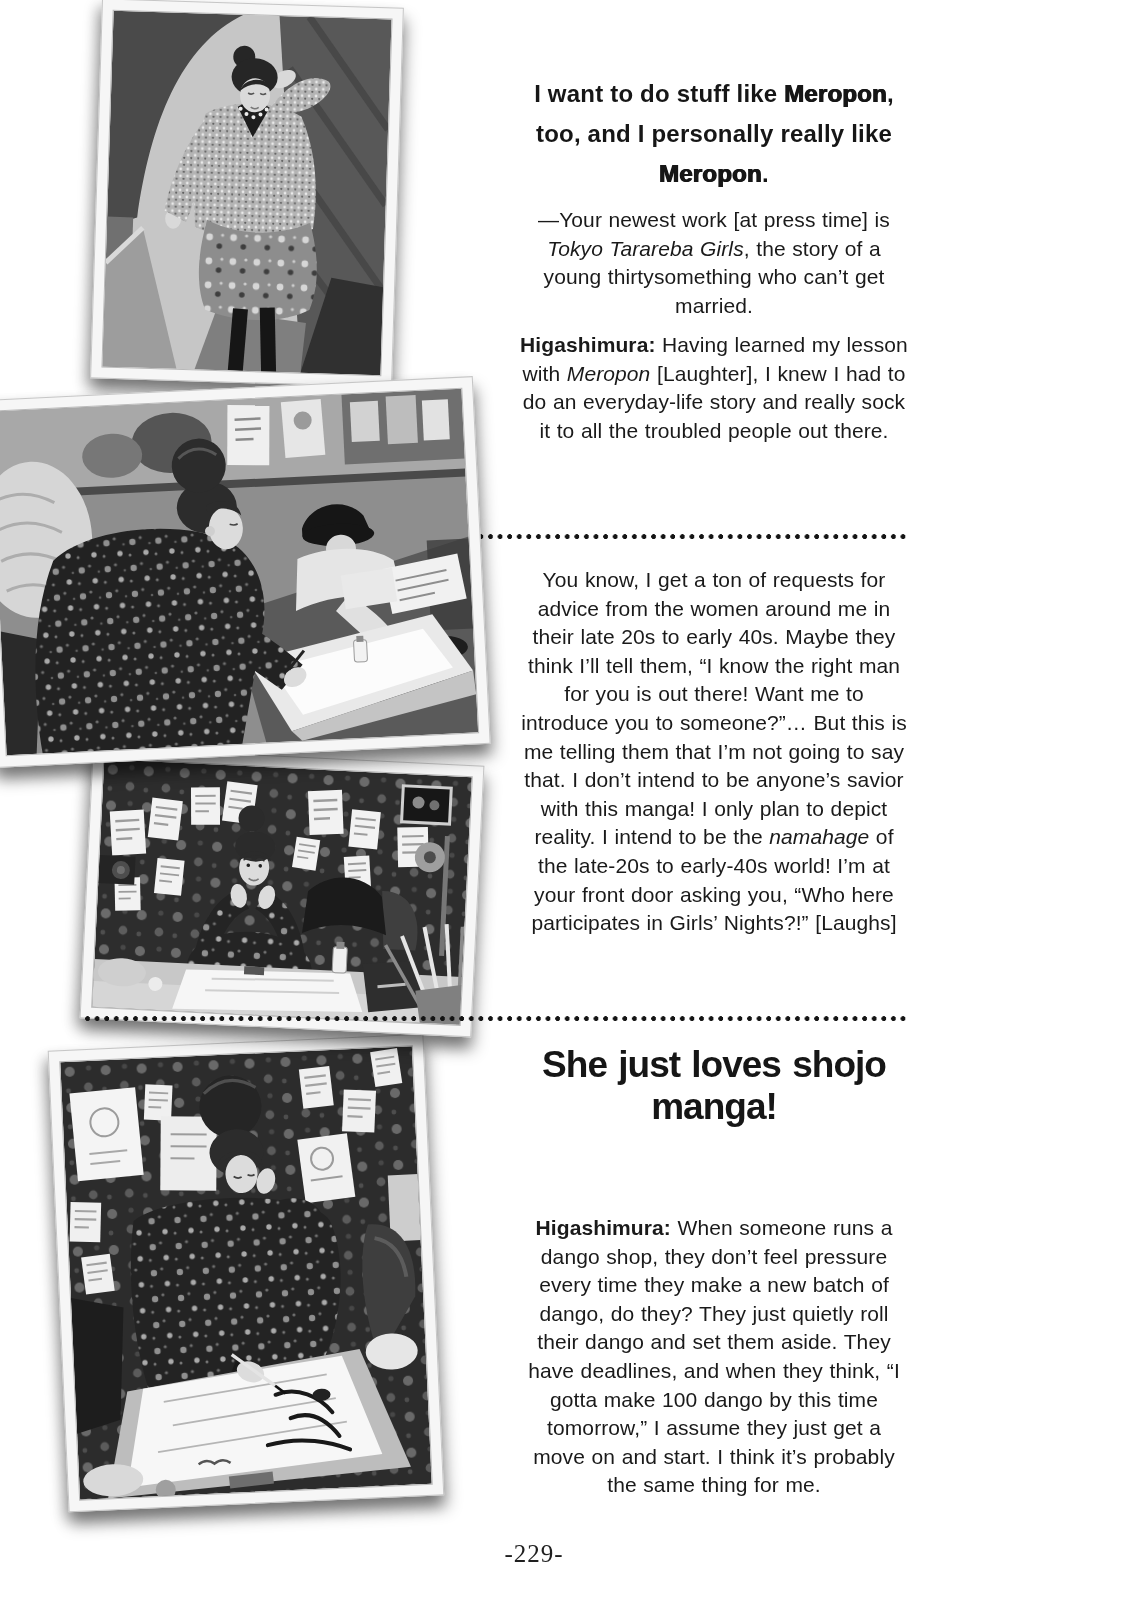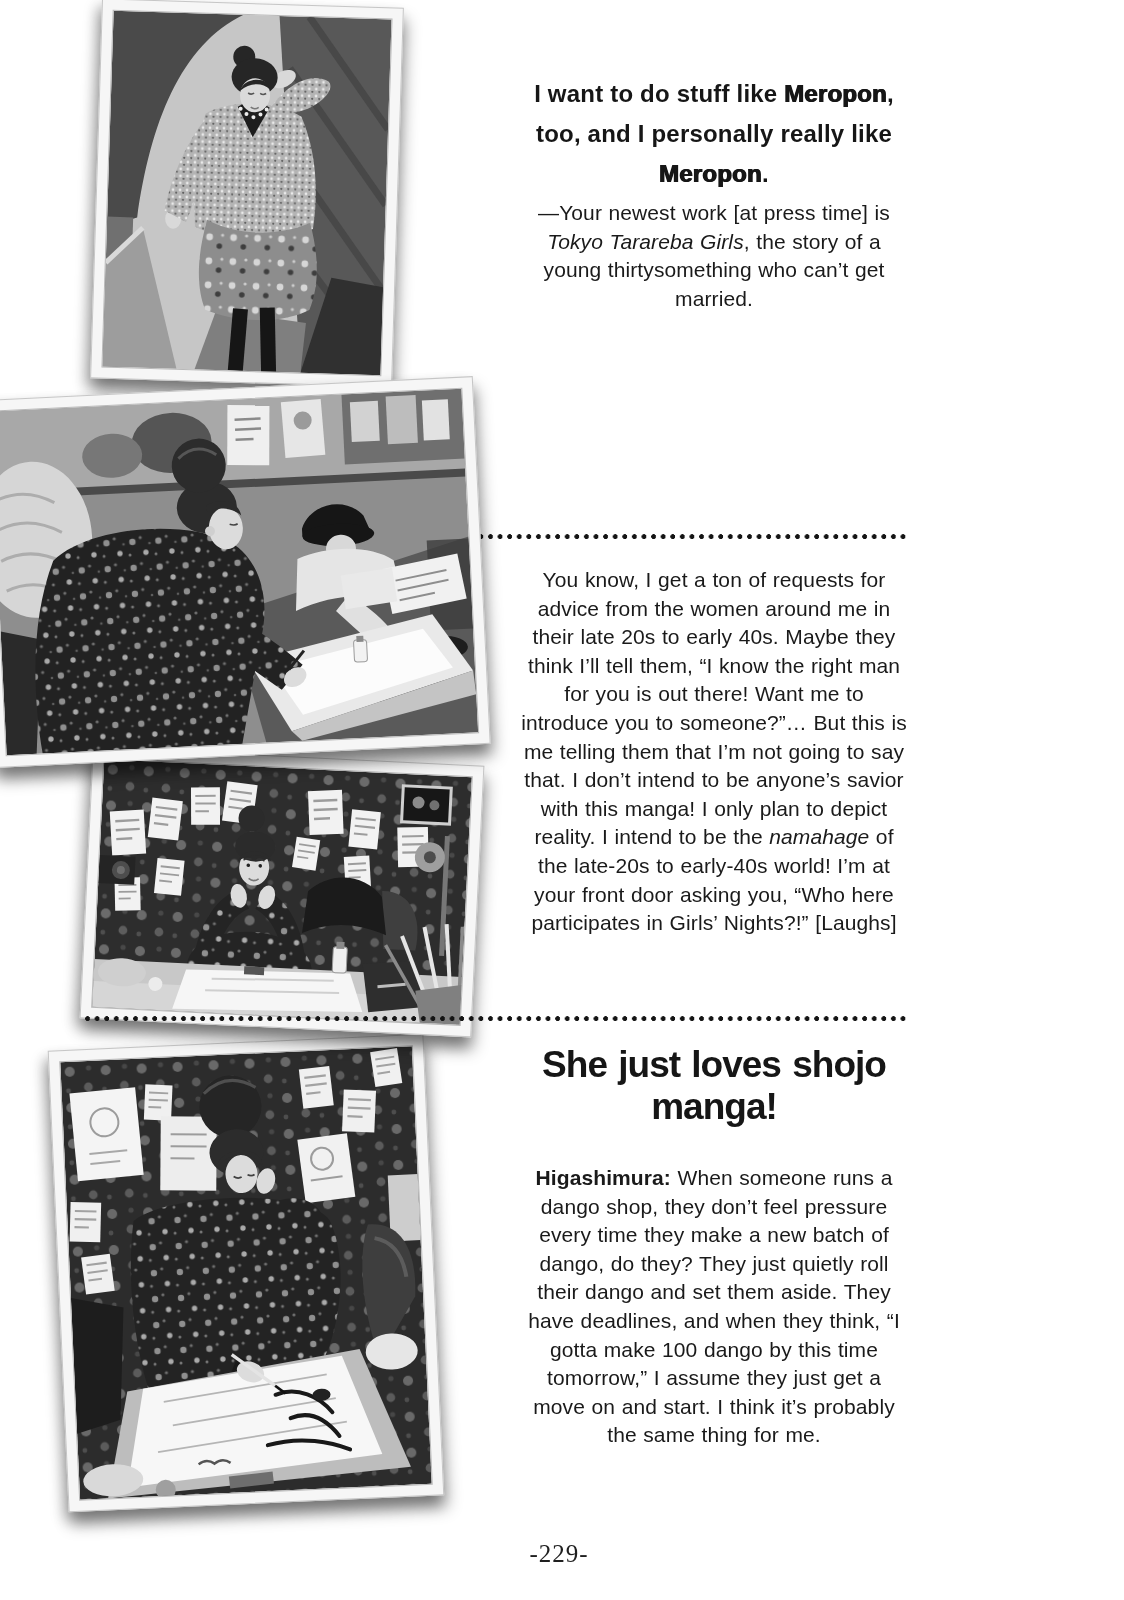--- a/index.html
+++ b/index.html
@@ -9,21 +9,21 @@
   .tblock{position:absolute;left:520px;width:388px;text-align:center;}
   .h1{font-size:24px;line-height:40px;font-weight:700;letter-spacing:.2px;}
   .h1 .xb{text-shadow:.6px 0 currentColor,-.6px 0 currentColor;}
   .bodytxt{font-size:21px;line-height:28.6px;letter-spacing:.1px;word-spacing:.6px;color:#1a1a1a;}
   .speaker{font-weight:700;}
   .it{font-style:italic;}
   .h2{font-size:37px;font-weight:700;letter-spacing:-1px;word-spacing:2px;}
   .dots{position:absolute;left:85px;width:822px;height:6px;
         background-image:radial-gradient(circle at 2.6px 2.6px,#141414 2.15px,transparent 2.7px);
         background-size:9.6px 6px;background-repeat:repeat-x;}
-  .pagenum{position:absolute;top:1540px;left:469px;width:180px;text-align:center;
+  .pagenum{position:absolute;top:1540px;left:444px;width:180px;text-align:center;
            font-family:"Liberation Serif",serif;font-size:25px;letter-spacing:1px;color:#1f1f1f;}
   
   .photo{position:absolute;background:#f6f6f6;padding:11px;border:1px solid #c6c6c6;
          box-shadow:2px 12px 16px rgba(0,0,0,.42),-5px 8px 14px rgba(0,0,0,.22);}
   .photo svg{display:block;outline:1px solid #b9b9b9;background:#cfcfcf;}
   .ph1{left:96px;top:3px;transform:rotate(1.8deg);z-index:1;}
   .ph2{left:-14px;top:388px;transform:rotate(-2.8deg);z-index:5;}
   .ph3{left:86px;top:756px;transform:rotate(2.8deg);z-index:3;}
   .ph4{left:58px;top:1042px;transform:rotate(-2.6deg);z-index:2;}
   .dl1{top:534px;z-index:0;}
@@ -322,31 +322,34 @@
       <ellipse cx="34" cy="420" rx="30" ry="16" fill="#d9d9d9"></ellipse>
       <circle cx="86" cy="432" r="10" fill="#9f9f9f"></circle>
       <ellipse cx="318" cy="304" rx="26" ry="18" fill="#e6e6e6"></ellipse>
     </svg>
   </figure>
 
   <div class="tblock h1" style="top:74px">
     <span>I want to do stuff like </span><span class="xb">Meropon</span><span>, too, and  I personally really like </span><span class="xb">Meropon</span><span>.</span>
   </div>
 
-  <div class="tblock bodytxt" style="top:199px">
+  <div class="tblock bodytxt" style="top:206px">
     <span>—Your newest work [at press time] is </span><span class="it">Tokyo Tarareba Girls</span><span>, the story of a young thirtysomething who can’t get married.</span>
   </div>
 
+  <div class="tblock bodytxt" style="top:331px">
+    <span class="speaker">Higashimura:</span><span> Having learned my lesson with </span><span class="it">Meropon</span><span> [Laughter], I knew I had to do an everyday-life story and really sock it to all the troubled people out there.</span>
+  </div>
 
   <div class="tblock bodytxt" style="top:566px">
     <span>You know, I get a ton of requests for advice from the women around me in their late 20s to early 40s. Maybe they think I’ll tell them, “I know the right man for you is out there! Want me to introduce you to someone?”… But this is me telling them that I’m not going to say that. I don’t intend to be anyone’s savior with this manga! I only plan to depict reality. I intend to be the </span><span class="it">namahage</span><span> of the late-20s to early-40s world! I’m at your front door asking you, “Who here participates in Girls’ Nights?!” [Laughs]</span>
   </div>
 
   <div class="tblock h2" style="top:1044px">She just loves shojo manga!</div>
 
 
-  <div class="tblock bodytxt" style="top:1164px">
+  <div class="tblock bodytxt" style="top:1214px">
     <span class="speaker">Higashimura:</span><span> When someone runs a dango shop, they don’t feel pressure every time they make a new batch of dango, do they? They just quietly roll their dango and set them aside. They have deadlines, and when they think, “I gotta make 100 dango by this time tomorrow,” I assume they just get a move on and start. I think it’s probably the same thing for me.</span>
   </div>
 
   <div class="pagenum">-229-</div>
 
 </div>
 
 </body></html>

